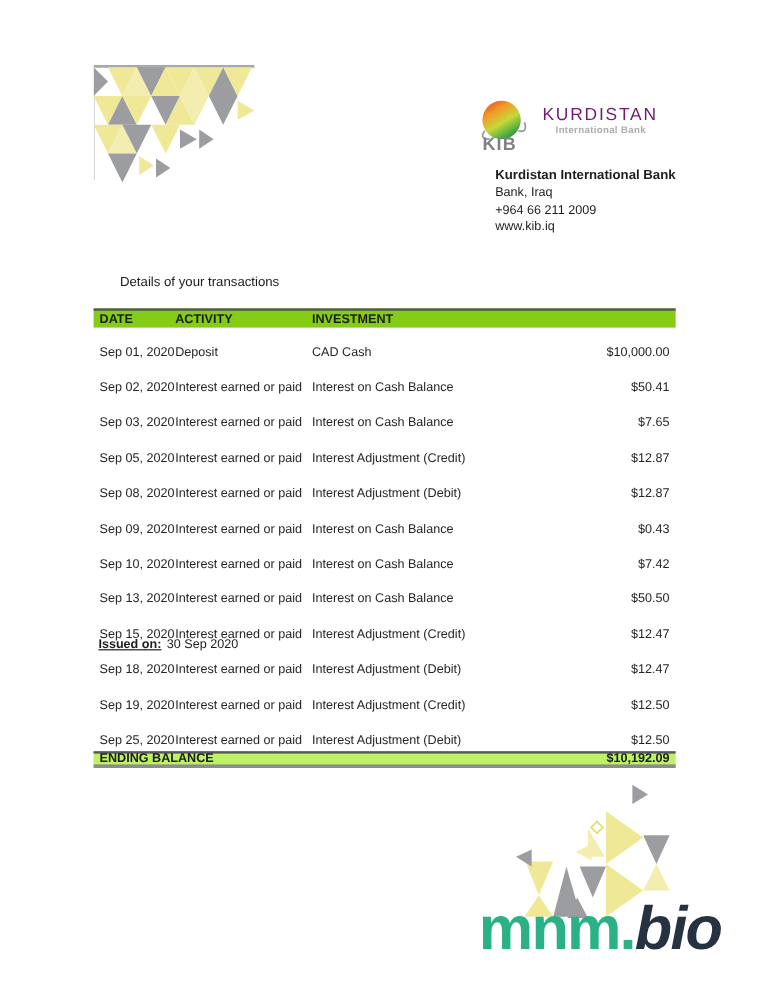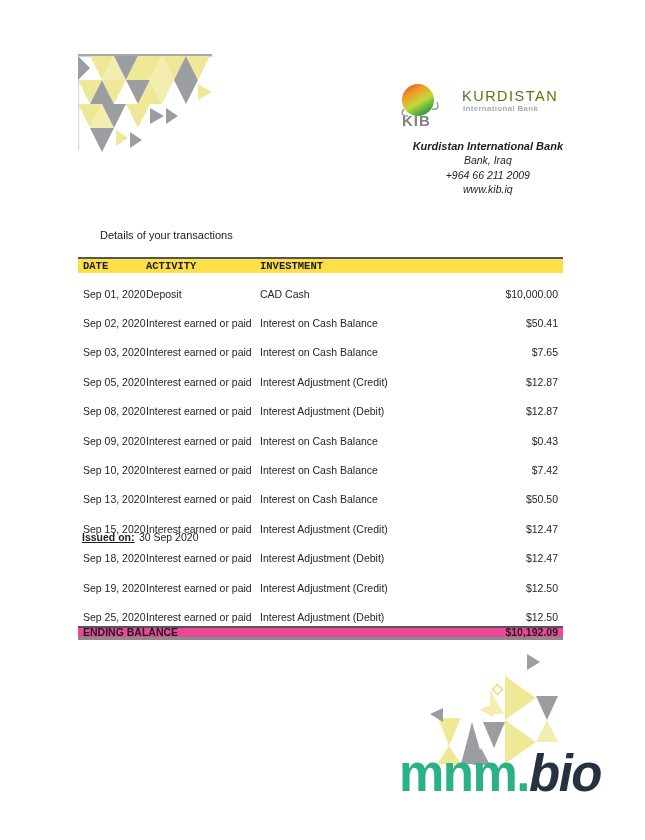--- a/index.html
+++ b/index.html
@@ -13,53 +13,53 @@
   .pattern-bottom{ position:absolute; left:428px; top:650px; }
 
   
   .logo-wrap { position:absolute; left:399px; top:82px; width:170px; height:50px; }
   .logo-sphere { position:absolute; left:0; top:0; }
   .logo-kib {
     position:absolute; left:3px; top:30px; font-size:15px; font-weight:bold;
     color:#7f8184; letter-spacing:1px;
   }
   .brand-name {
-    position:absolute; left:63px; top:6px; font-size:14.5px; color:#4d7c0f;
+    position:absolute; left:53px; top:6px; font-size:14.5px; color:#701a75;
     letter-spacing:1.5px;
   }
   .brand-sub {
     position:absolute; left:64px; top:22px; font-size:8px; color:#aaacae;
     letter-spacing:0.3px;
     font-weight:bold;
   }
 
   
-  .bank-info { position:absolute; right:82px; top:139px; text-align:center;
-    font-size:10.5px; line-height:14.4px; color:#1d1d1d;font-style:italic; }
+  .bank-info { position:absolute; right:82px; top:139px; text-align:left;
+    font-size:10.5px; line-height:14.4px; color:#1d1d1d; }
   .bank-info .bank-name { font-weight:bold; font-size:11px; }
 
   
   .customer { position:absolute; left:82px; top:168px; font-size:10.5px;
     line-height:14.3px; color:#1d1d1d; display:grid;
     grid-template-columns:64px auto; }
   .customer .lbl { font-weight:bold; }
 
   .section-title { position:absolute; left:100px; top:229px; font-size:11px;
     font-weight:normal; color:#1b1b1b; }
 
   
   .tbl { position:absolute; left:78px; top:257px; width:485px; font-size:10.5px; }
   .trow { display:flex; align-items:center; padding:0 5px; box-sizing:border-box; }
   .thead {
-    background:#fde047; border-top:2px solid #55565a; height:16px;
-    font-weight:bold; color:#1c1c1c;font-family:Liberation Mono, monospace;
+    background:#84cc16; border-top:2px solid #55565a; height:16px;
+    font-weight:bold; color:#1c1c1c;
   }
   .tdata { height:17.4px; color:#262626;margin-top:12px; }
   .tfoot {
-    background:#ec4899; border-top:2px solid #55565a;
+    background:#bef264; border-top:2px solid #55565a;
     border-bottom:3px solid #8a8c8f; height:14px; font-weight:bold; color:#1c1c1c;justify-content:center;
   }
   .c-date { width:63px; }
   .c-activity { width:114px; }
   .c-investment { flex:1; }
   .c-amount { width:130px; text-align:right; }
   .c-footlabel { flex:1; }
 
   .issued { position:absolute; left:82px; top:531px; font-size:10.5px; color:#1d1d1d; }
   .issued .lbl { font-weight:bold; display:inline-block; width:54px;text-decoration:underline; }

